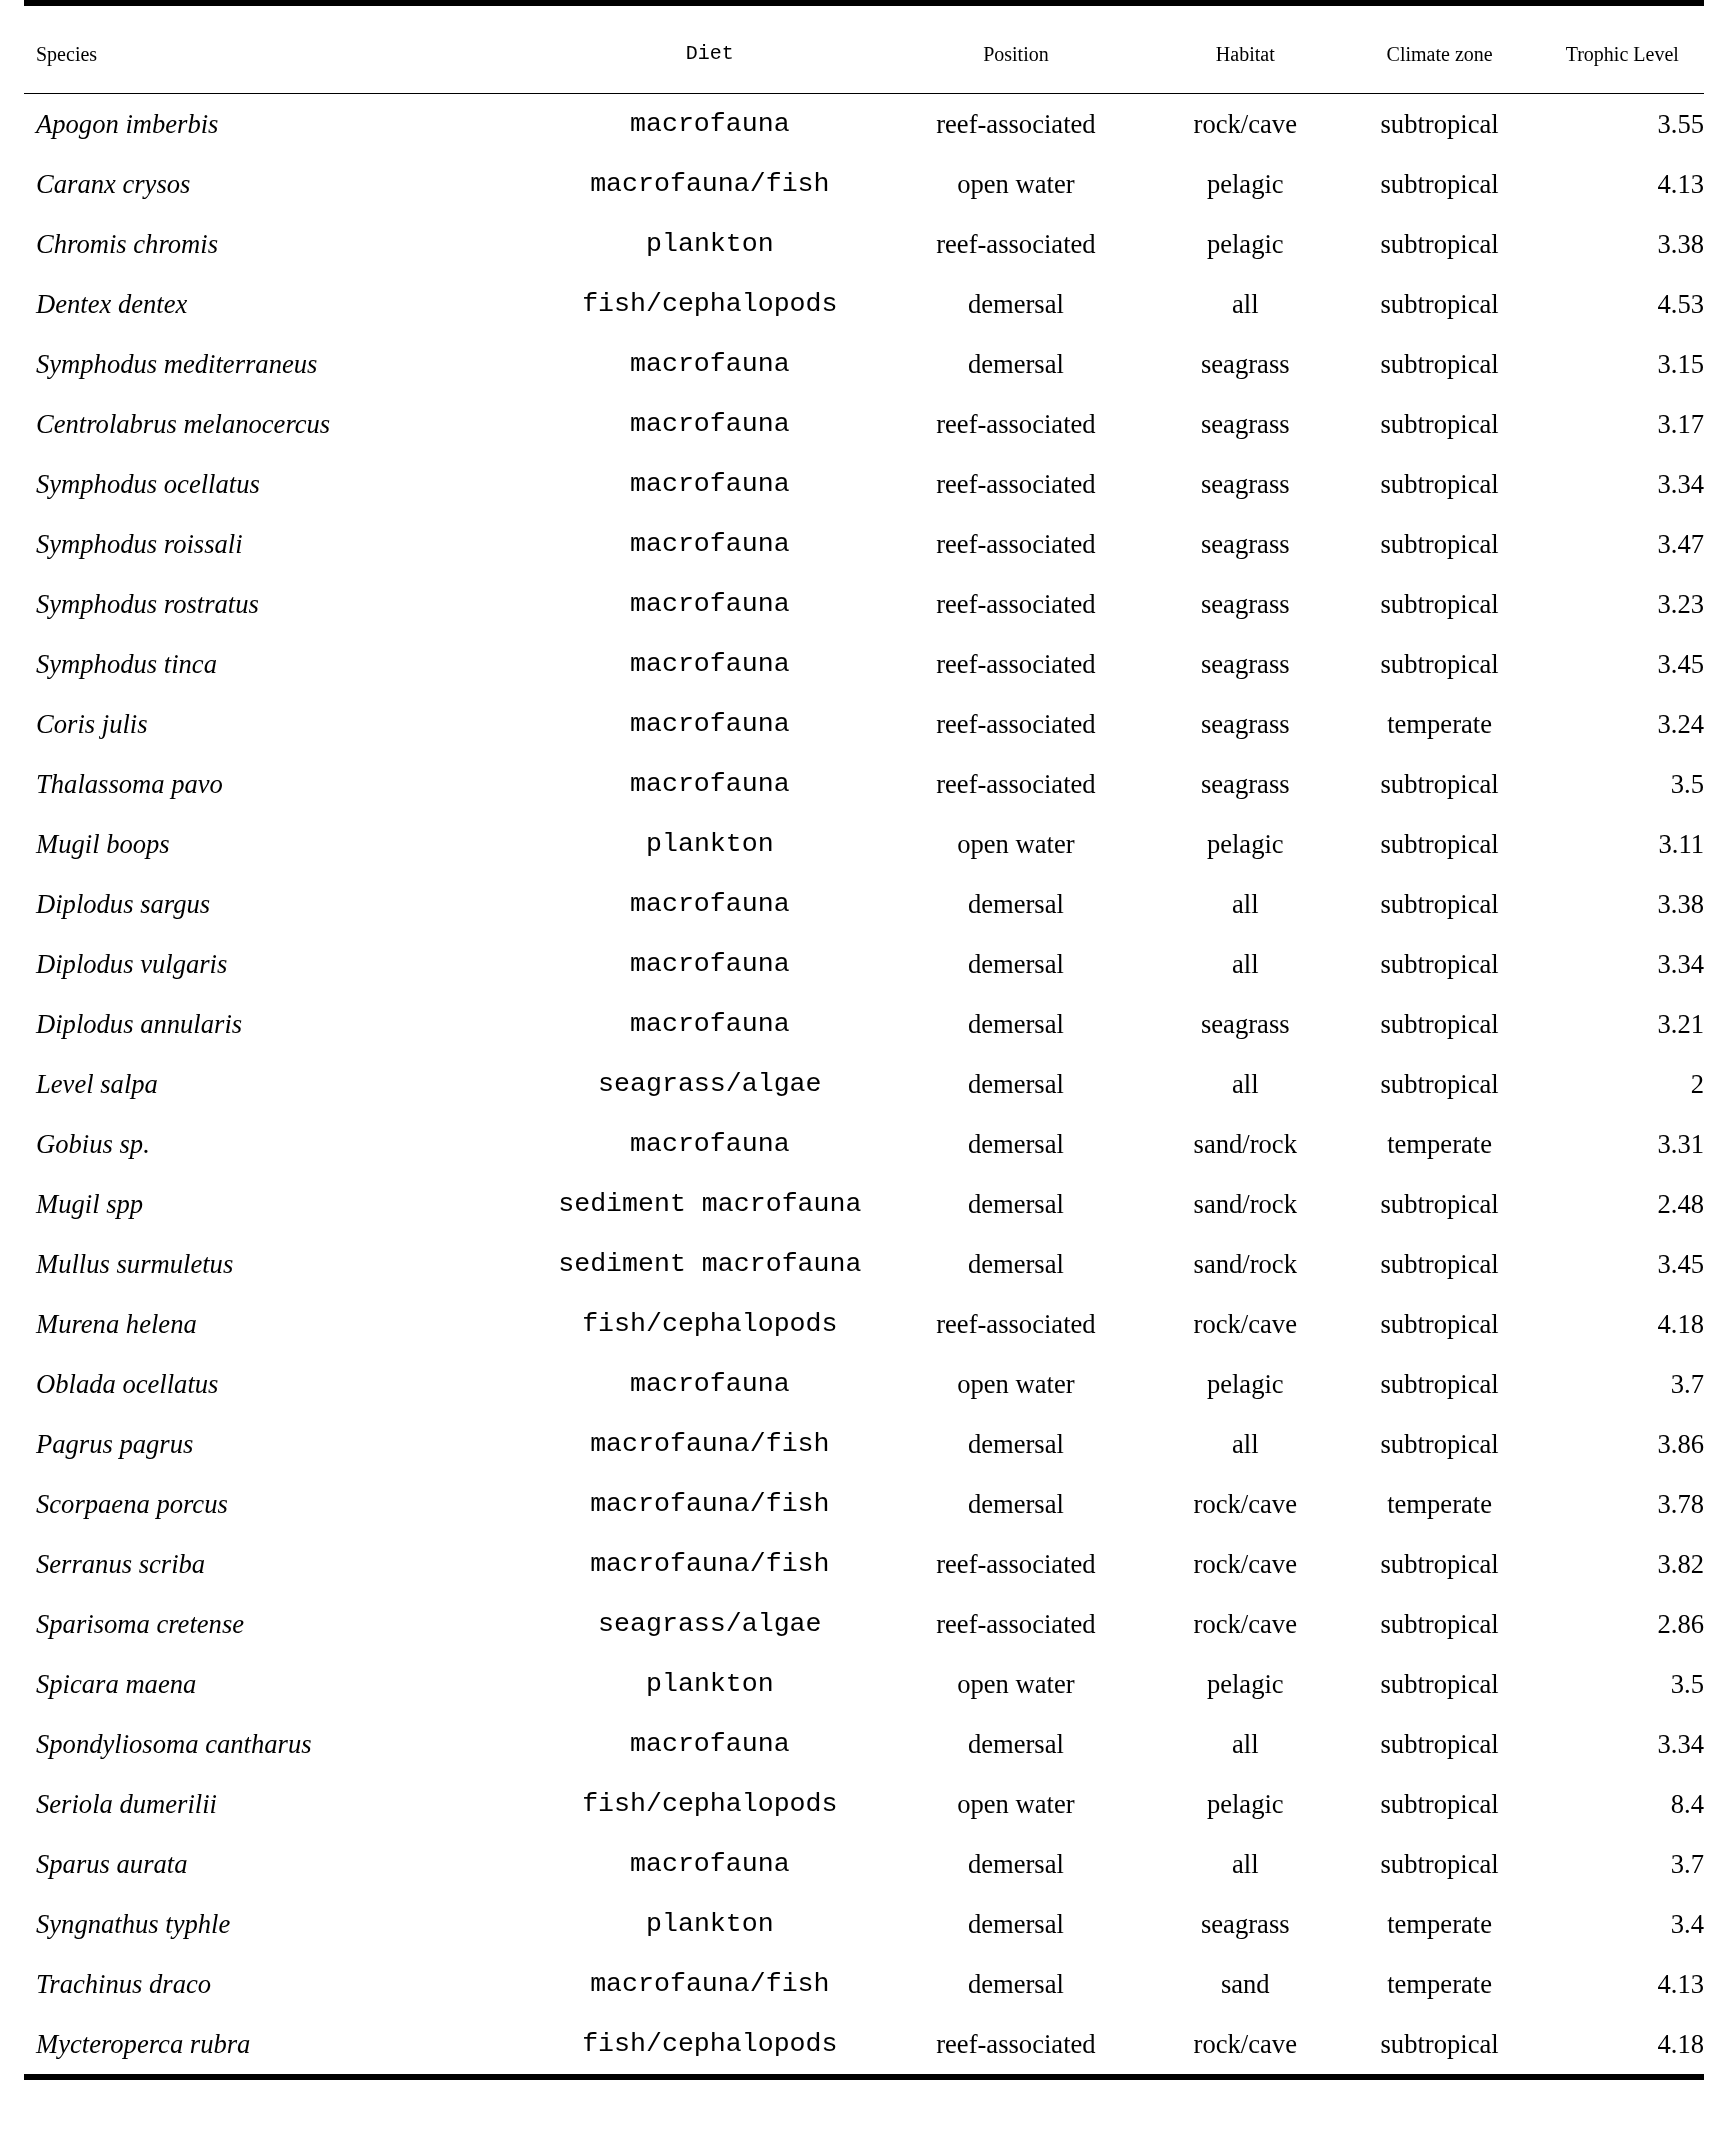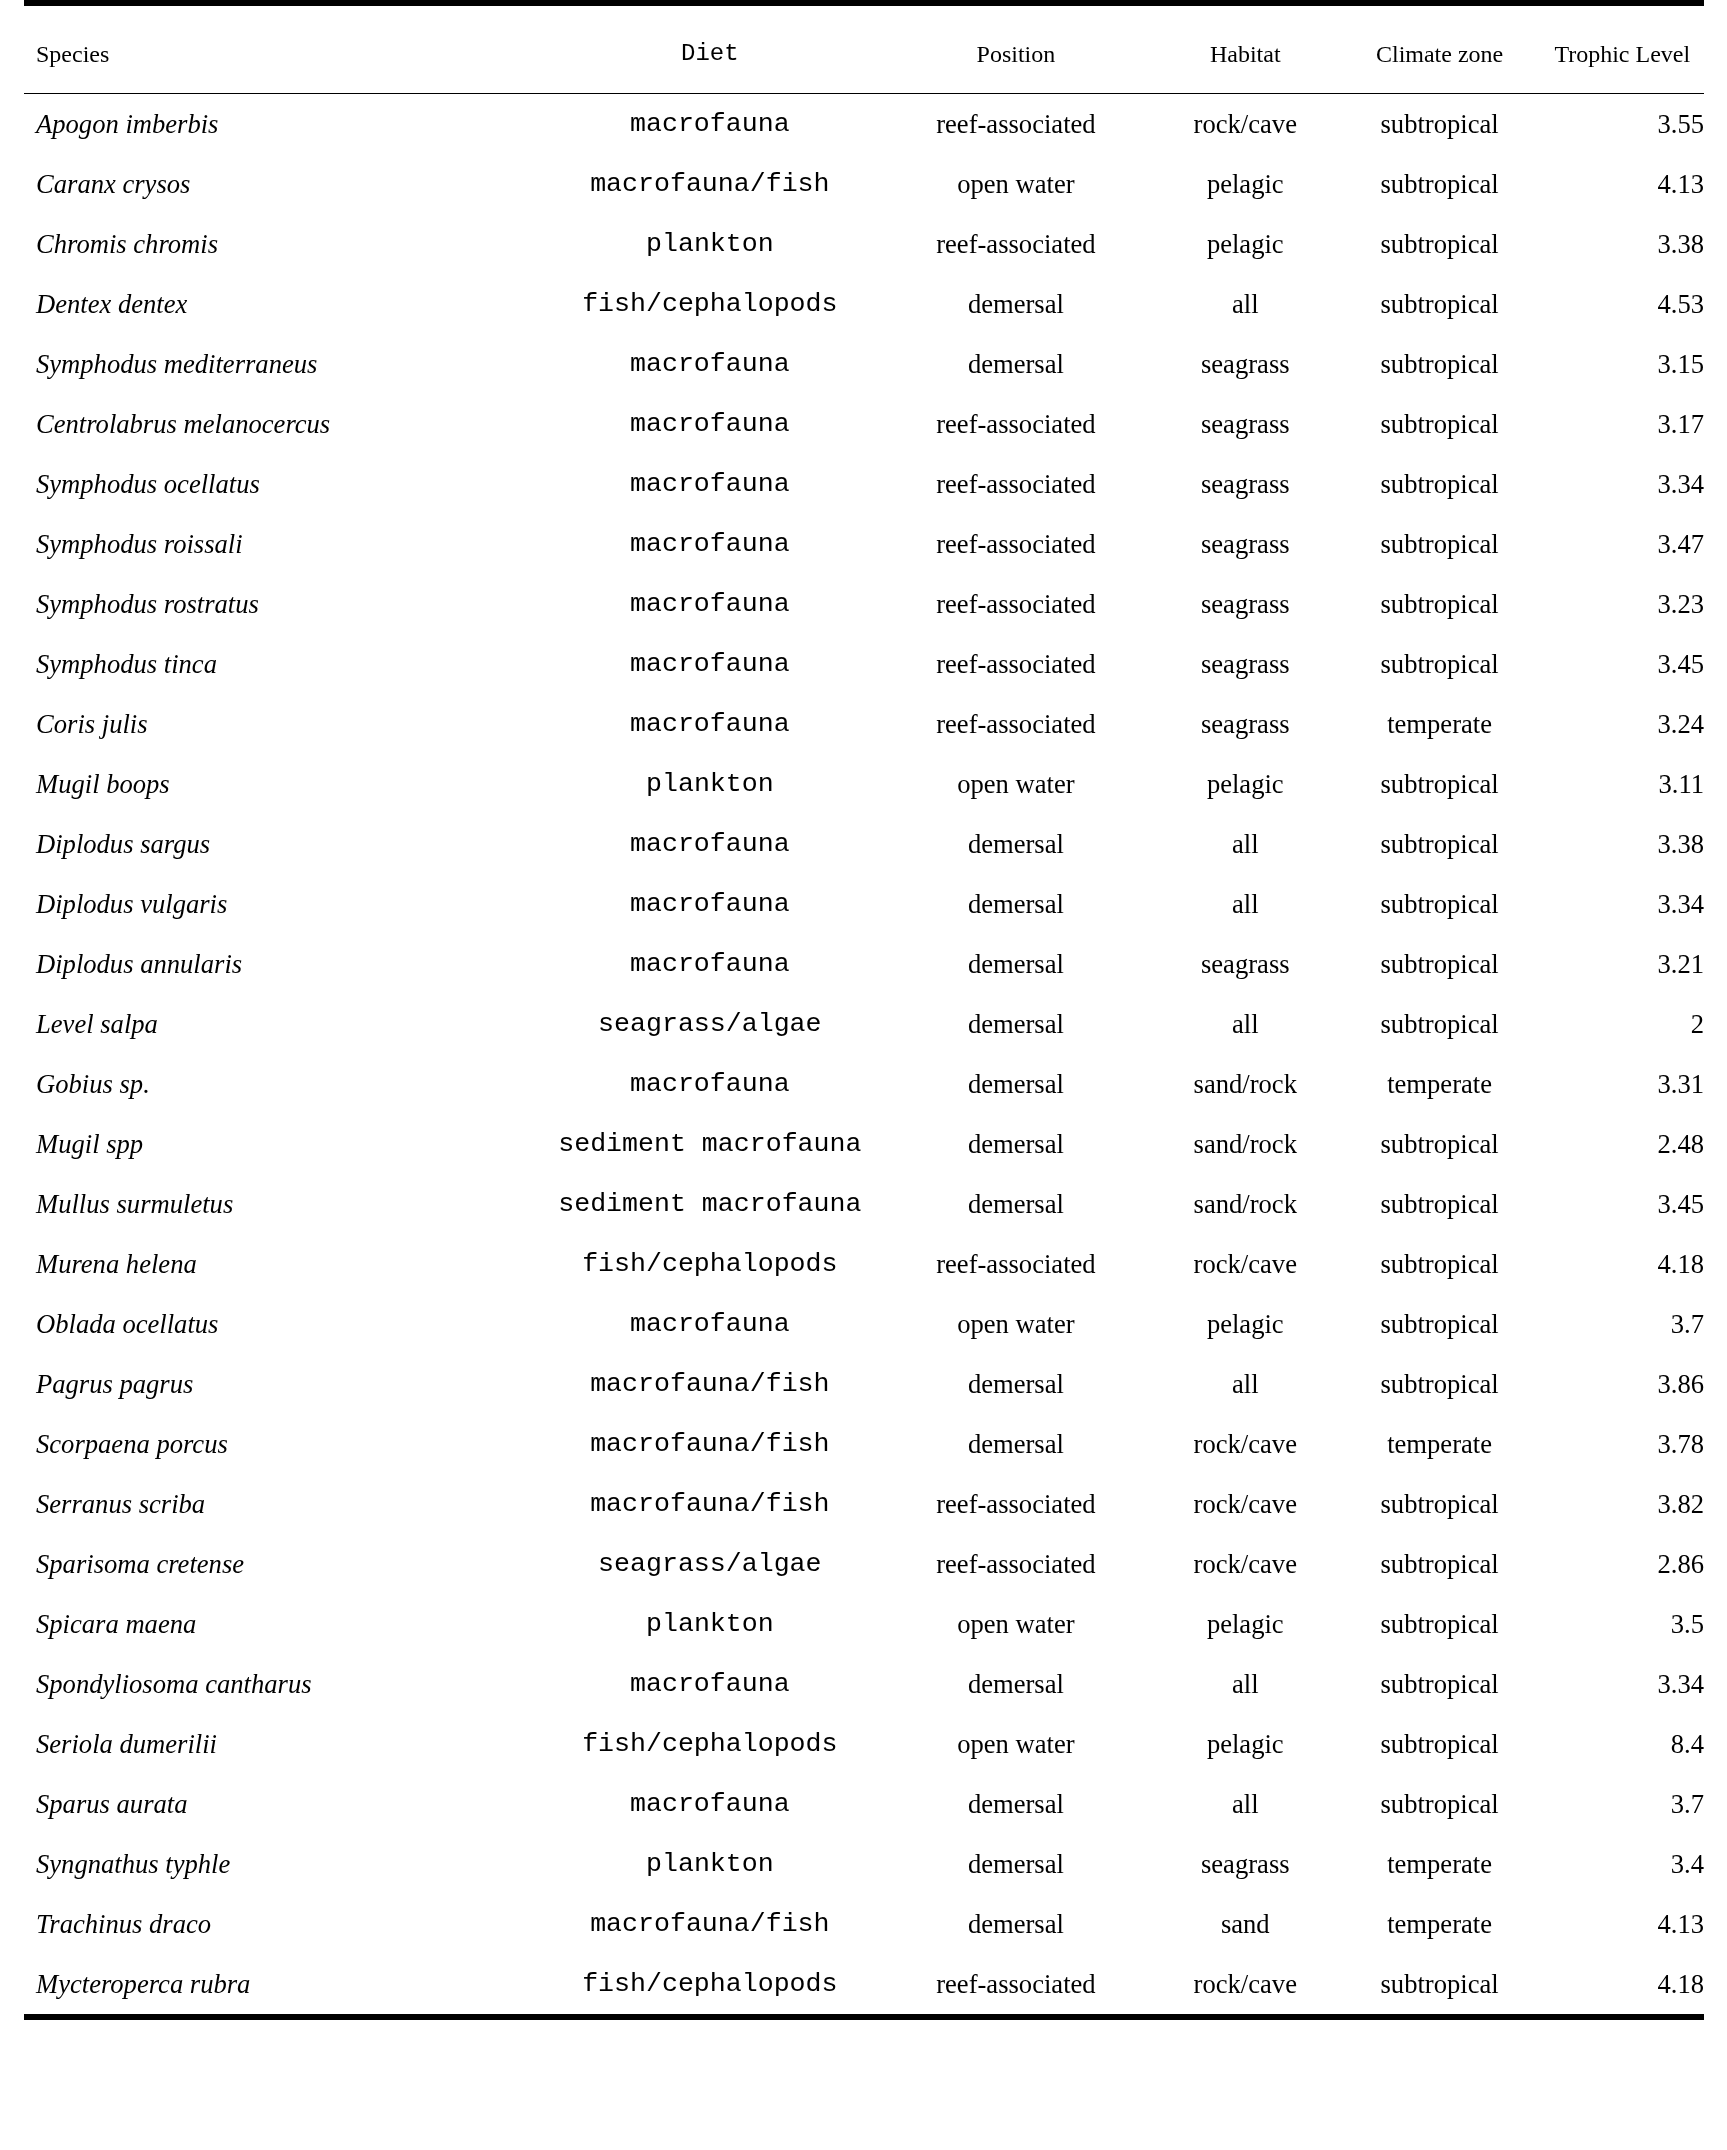--- a/index.html
+++ b/index.html
@@ -30,21 +30,21 @@
   }
   table.fish-table tbody tr:last-child > td {
     border-bottom: 6.4px solid #000000;
   }
   th, td {
     padding: 0;
     font-weight: normal;
     vertical-align: middle;
   }
   th {
-    font-size: 24px;
+    font-size: 20px;
     line-height: 1.0;
     height: 59px;
     padding-top: 18.3px;
     padding-bottom: 10px;
   }
   td {
     font-size: 26.6px;
     line-height: 1.0;
     height: 60px;
   }
@@ -164,20 +164,28 @@
         </tr>
         <tr>
           <td class="col-species species-cell">Coris julis</td>
           <td class="col-diet">macrofauna</td>
           <td class="col-position">reef-associated</td>
           <td class="col-habitat">seagrass</td>
           <td class="col-climate">temperate</td>
           <td class="col-trophic trophic-cell">3.24</td>
         </tr>
         <tr>
+          <td class="col-species species-cell">Thalassoma pavo</td>
+          <td class="col-diet">macrofauna</td>
+          <td class="col-position">reef-associated</td>
+          <td class="col-habitat">seagrass</td>
+          <td class="col-climate">subtropical</td>
+          <td class="col-trophic trophic-cell">3.5</td>
+        </tr>
+        <tr>
           <td class="col-species species-cell">Mugil boops</td>
           <td class="col-diet">plankton</td>
           <td class="col-position">open water</td>
           <td class="col-habitat">pelagic</td>
           <td class="col-climate">subtropical</td>
           <td class="col-trophic trophic-cell">3.11</td>
         </tr>
         <tr>
           <td class="col-species species-cell">Diplodus sargus</td>
           <td class="col-diet">macrofauna</td>

